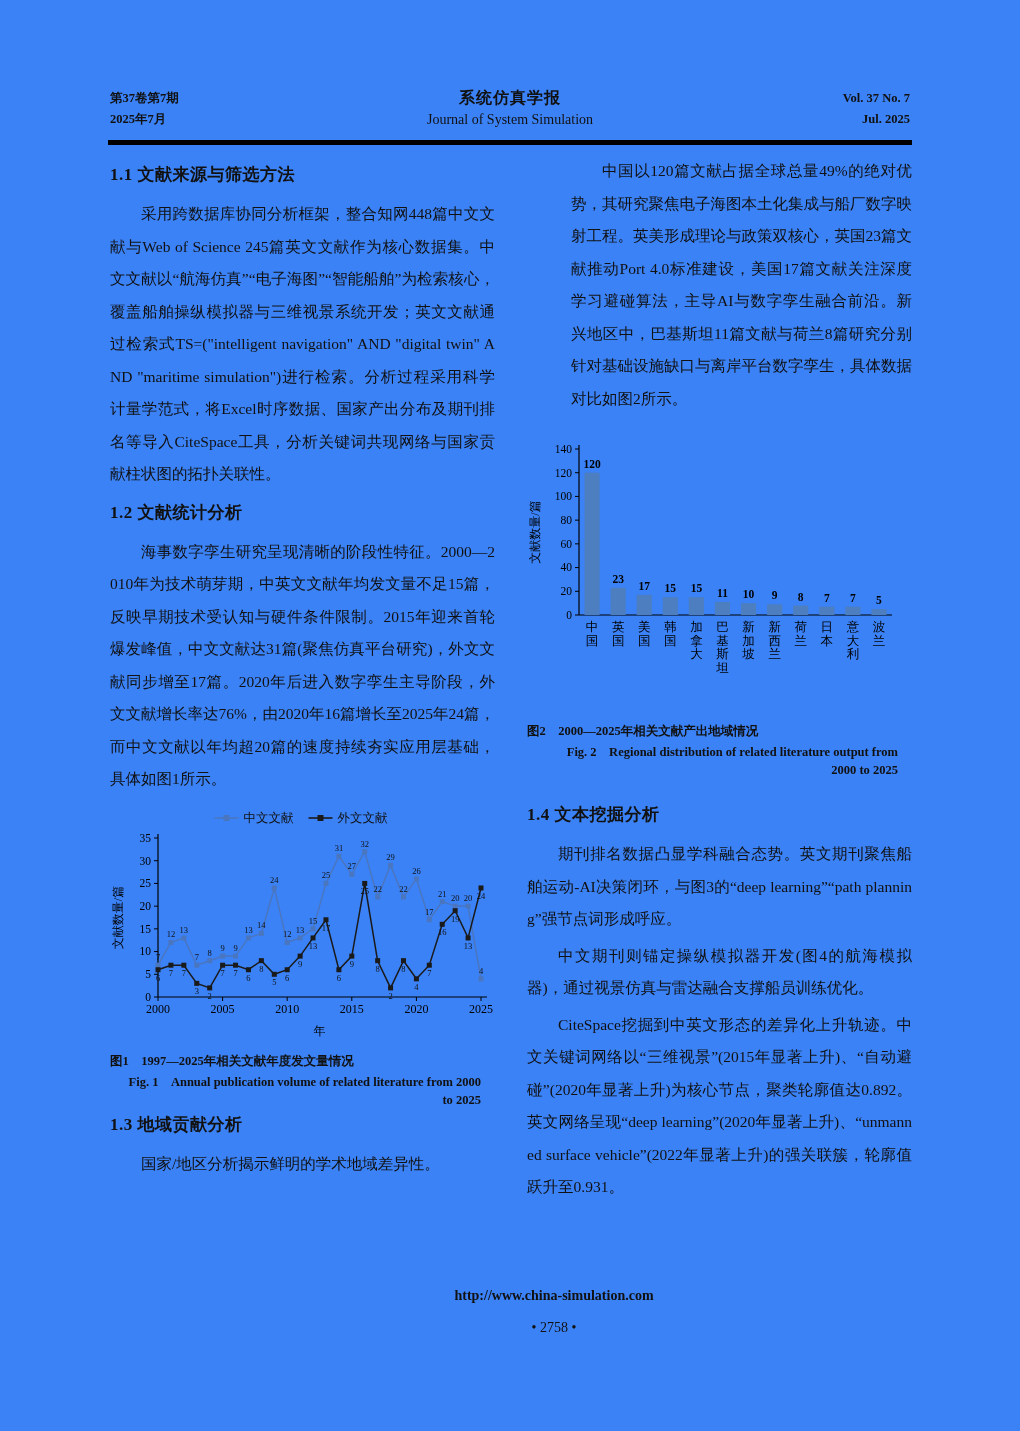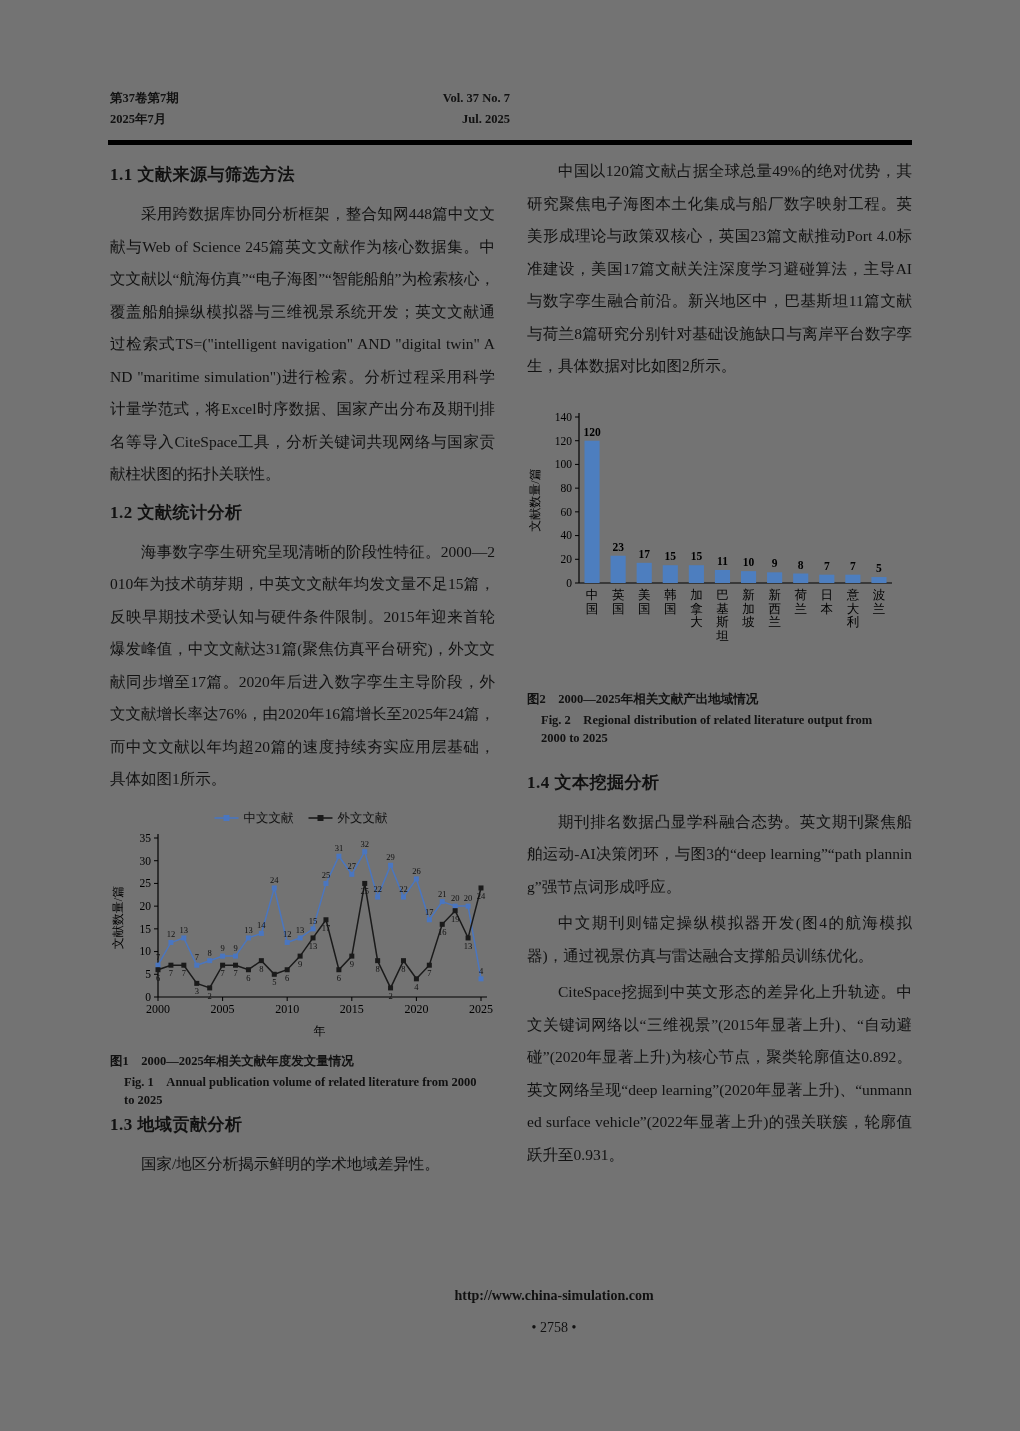--- a/index.html
+++ b/index.html
@@ -1,50 +1,54 @@
 <!DOCTYPE html>
 <html><head>
 <meta charset="utf-8">
 <style>
   html,body{margin:0;padding:0;background:#ffffff;}
-  .page{position:relative;width:1020px;height:1431px;background:#737373;
+  .page{position:relative;width:1020px;height:1431px;background:#3b82f6;
         font-family:"Liberation Serif","DejaVu Serif",serif;color:#111;overflow:hidden;}
   
   .hdr{position:absolute;top:88px;left:110px;width:800px;display:flex;align-items:flex-start;}
   .hdr .hl{width:200px;font-size:12.5px;line-height:21px;font-weight:bold;}
   .hdr .hc{flex:1;text-align:center;}
   .hdr .hc .jzh{font-size:16px;font-weight:bold;letter-spacing:1px;}
   .hdr .hc .jen{font-size:14px;margin-top:3px;}
   .hdr .hr{width:200px;text-align:right;font-size:12.5px;line-height:21px;font-weight:bold;}
   .hrule{position:absolute;top:140px;left:108px;width:804px;height:5px;background:#000;}
   
   .cols{position:absolute;top:153px;left:110px;width:802px;display:flex;gap:32px;}
   .col{width:385px;}
   h3.sec{font-size:17px;font-weight:bold;margin:10px 0 12px 0;letter-spacing:.5px;}
   p.body{font-size:15.5px;line-height:32.5px;text-align:justify;text-indent:2em;
          margin:0 0 4px 0;word-break:break-all;}
   .fig{margin:10px 0 4px 0;}
   .cap-zh{font-size:12.5px;font-weight:bold;margin-top:8px;}
-  .cap-en{font-size:12.5px;font-weight:bold;text-align:left;line-height:18px;margin-top:3px;
+  .cap-en{font-size:12.5px;font-weight:bold;text-align:right;line-height:18px;margin-top:3px;
           padding:0 14px;}
   
   .ftr{position:absolute;left:0;width:1020px;text-align:center;padding-left:44px;}
   .ftr.url{top:1288px;font-size:14px;font-weight:bold;}
   .ftr.pg{top:1320px;font-size:14px;}
   svg text{font-family:"Liberation Serif","DejaVu Serif",serif;}
 </style>
 </head>
 <body>
 
 <div class="page">
 
   <div class="hdr">
     <div class="hl">
       <div>第37卷第7期</div>
       <div>2025年7月</div>
+    </div>
+    <div class="hc">
+      <div class="jzh">系统仿真学报</div>
+      <div class="jen">Journal of System Simulation</div>
     </div>
     <div class="hr">
       <div>Vol. 37 No. 7</div>
       <div>Jul. 2025</div>
     </div>
   </div>
   <div class="hrule"></div>
 
   <div class="cols">
 
@@ -194,28 +198,28 @@
             <text x="319.32" y="170.2" text-anchor="middle" font-size="8.5" fill="#111">7</text>
             <rect x="329.74" y="115.81428571428572" width="5" height="5" fill="#1a1a1a"></rect>
             <text x="332.24" y="129.31428571428572" text-anchor="middle" font-size="8.5" fill="#111">16</text>
             <rect x="342.66" y="102.1857142857143" width="5" height="5" fill="#1a1a1a"></rect>
             <text x="345.16" y="115.6857142857143" text-anchor="middle" font-size="8.5" fill="#111">19</text>
             <rect x="355.58" y="129.44285714285715" width="5" height="5" fill="#1a1a1a"></rect>
             <text x="358.08" y="142.94285714285715" text-anchor="middle" font-size="8.5" fill="#111">13</text>
             <rect x="368.5" y="79.47142857142858" width="5" height="5" fill="#1a1a1a"></rect>
             <text x="371" y="92.97142857142858" text-anchor="middle" font-size="8.5" fill="#111">24</text>
           </svg></div>
-      <div class="cap-zh">图1　2000—2025年相关文献年度发文量情况</div>
+      <div class="cap-zh">图1　1997—2025年相关文献年度发文量情况</div>
       <div class="cap-en">Fig. 1　Annual publication volume of related literature from 2000 to 2025</div>
       <h3 class="sec" style="margin-top:4px;">1.3 地域贡献分析</h3>
       <p class="body">国家/地区分析揭示鲜明的学术地域差异性。</p>
     </div>
 
     <div class="col">
-      <p class="body" style="margin-top:2px;">中国以120篇文献占据全球总量49%的绝对优势，其研究聚焦电子海图本土化集成与船厂数字映射工程。英美形成理论与政策双核心，英国23篇文献推动Port 4.0标准建设，美国17篇文献关注深度学习避碰算法，主导AI与数字孪生融合前沿。新兴地区中，巴基斯坦11篇文献与荷兰8篇研究分别针对基础设施缺口与离岸平台数字孪生，具体数据对比如图2所示。</p>
+      <p class="body" style="margin-top:2px;margin-left:44px;">中国以120篇文献占据全球总量49%的绝对优势，其研究聚焦电子海图本土化集成与船厂数字映射工程。英美形成理论与政策双核心，英国23篇文献推动Port 4.0标准建设，美国17篇文献关注深度学习避碰算法，主导AI与数字孪生融合前沿。新兴地区中，巴基斯坦11篇文献与荷兰8篇研究分别针对基础设施缺口与离岸平台数字孪生，具体数据对比如图2所示。</p>
       <div class="fig" style="margin-top:16px;"><svg width="375" height="280" viewBox="0 0 375 280">
             <line x1="52" y1="14" x2="52" y2="184" stroke="#000" stroke-width="1.2"></line>
             <line x1="52" y1="184" x2="365" y2="184" stroke="#000" stroke-width="1.2"></line>
             <line x1="48" y1="184" x2="52" y2="184" stroke="#000" stroke-width="1"></line>
             <text x="45" y="187.8" text-anchor="end" font-size="11.5">0</text>
             <line x1="48" y1="160.28571428571428" x2="52" y2="160.28571428571428" stroke="#000" stroke-width="1"></line>
             <text x="45" y="164.0857142857143" text-anchor="end" font-size="11.5">20</text>
             <line x1="48" y1="136.57142857142858" x2="52" y2="136.57142857142858" stroke="#000" stroke-width="1"></line>
             <text x="45" y="140.3714285714286" text-anchor="end" font-size="11.5">40</text>
             <line x1="48" y1="112.85714285714286" x2="52" y2="112.85714285714286" stroke="#000" stroke-width="1"></line>

